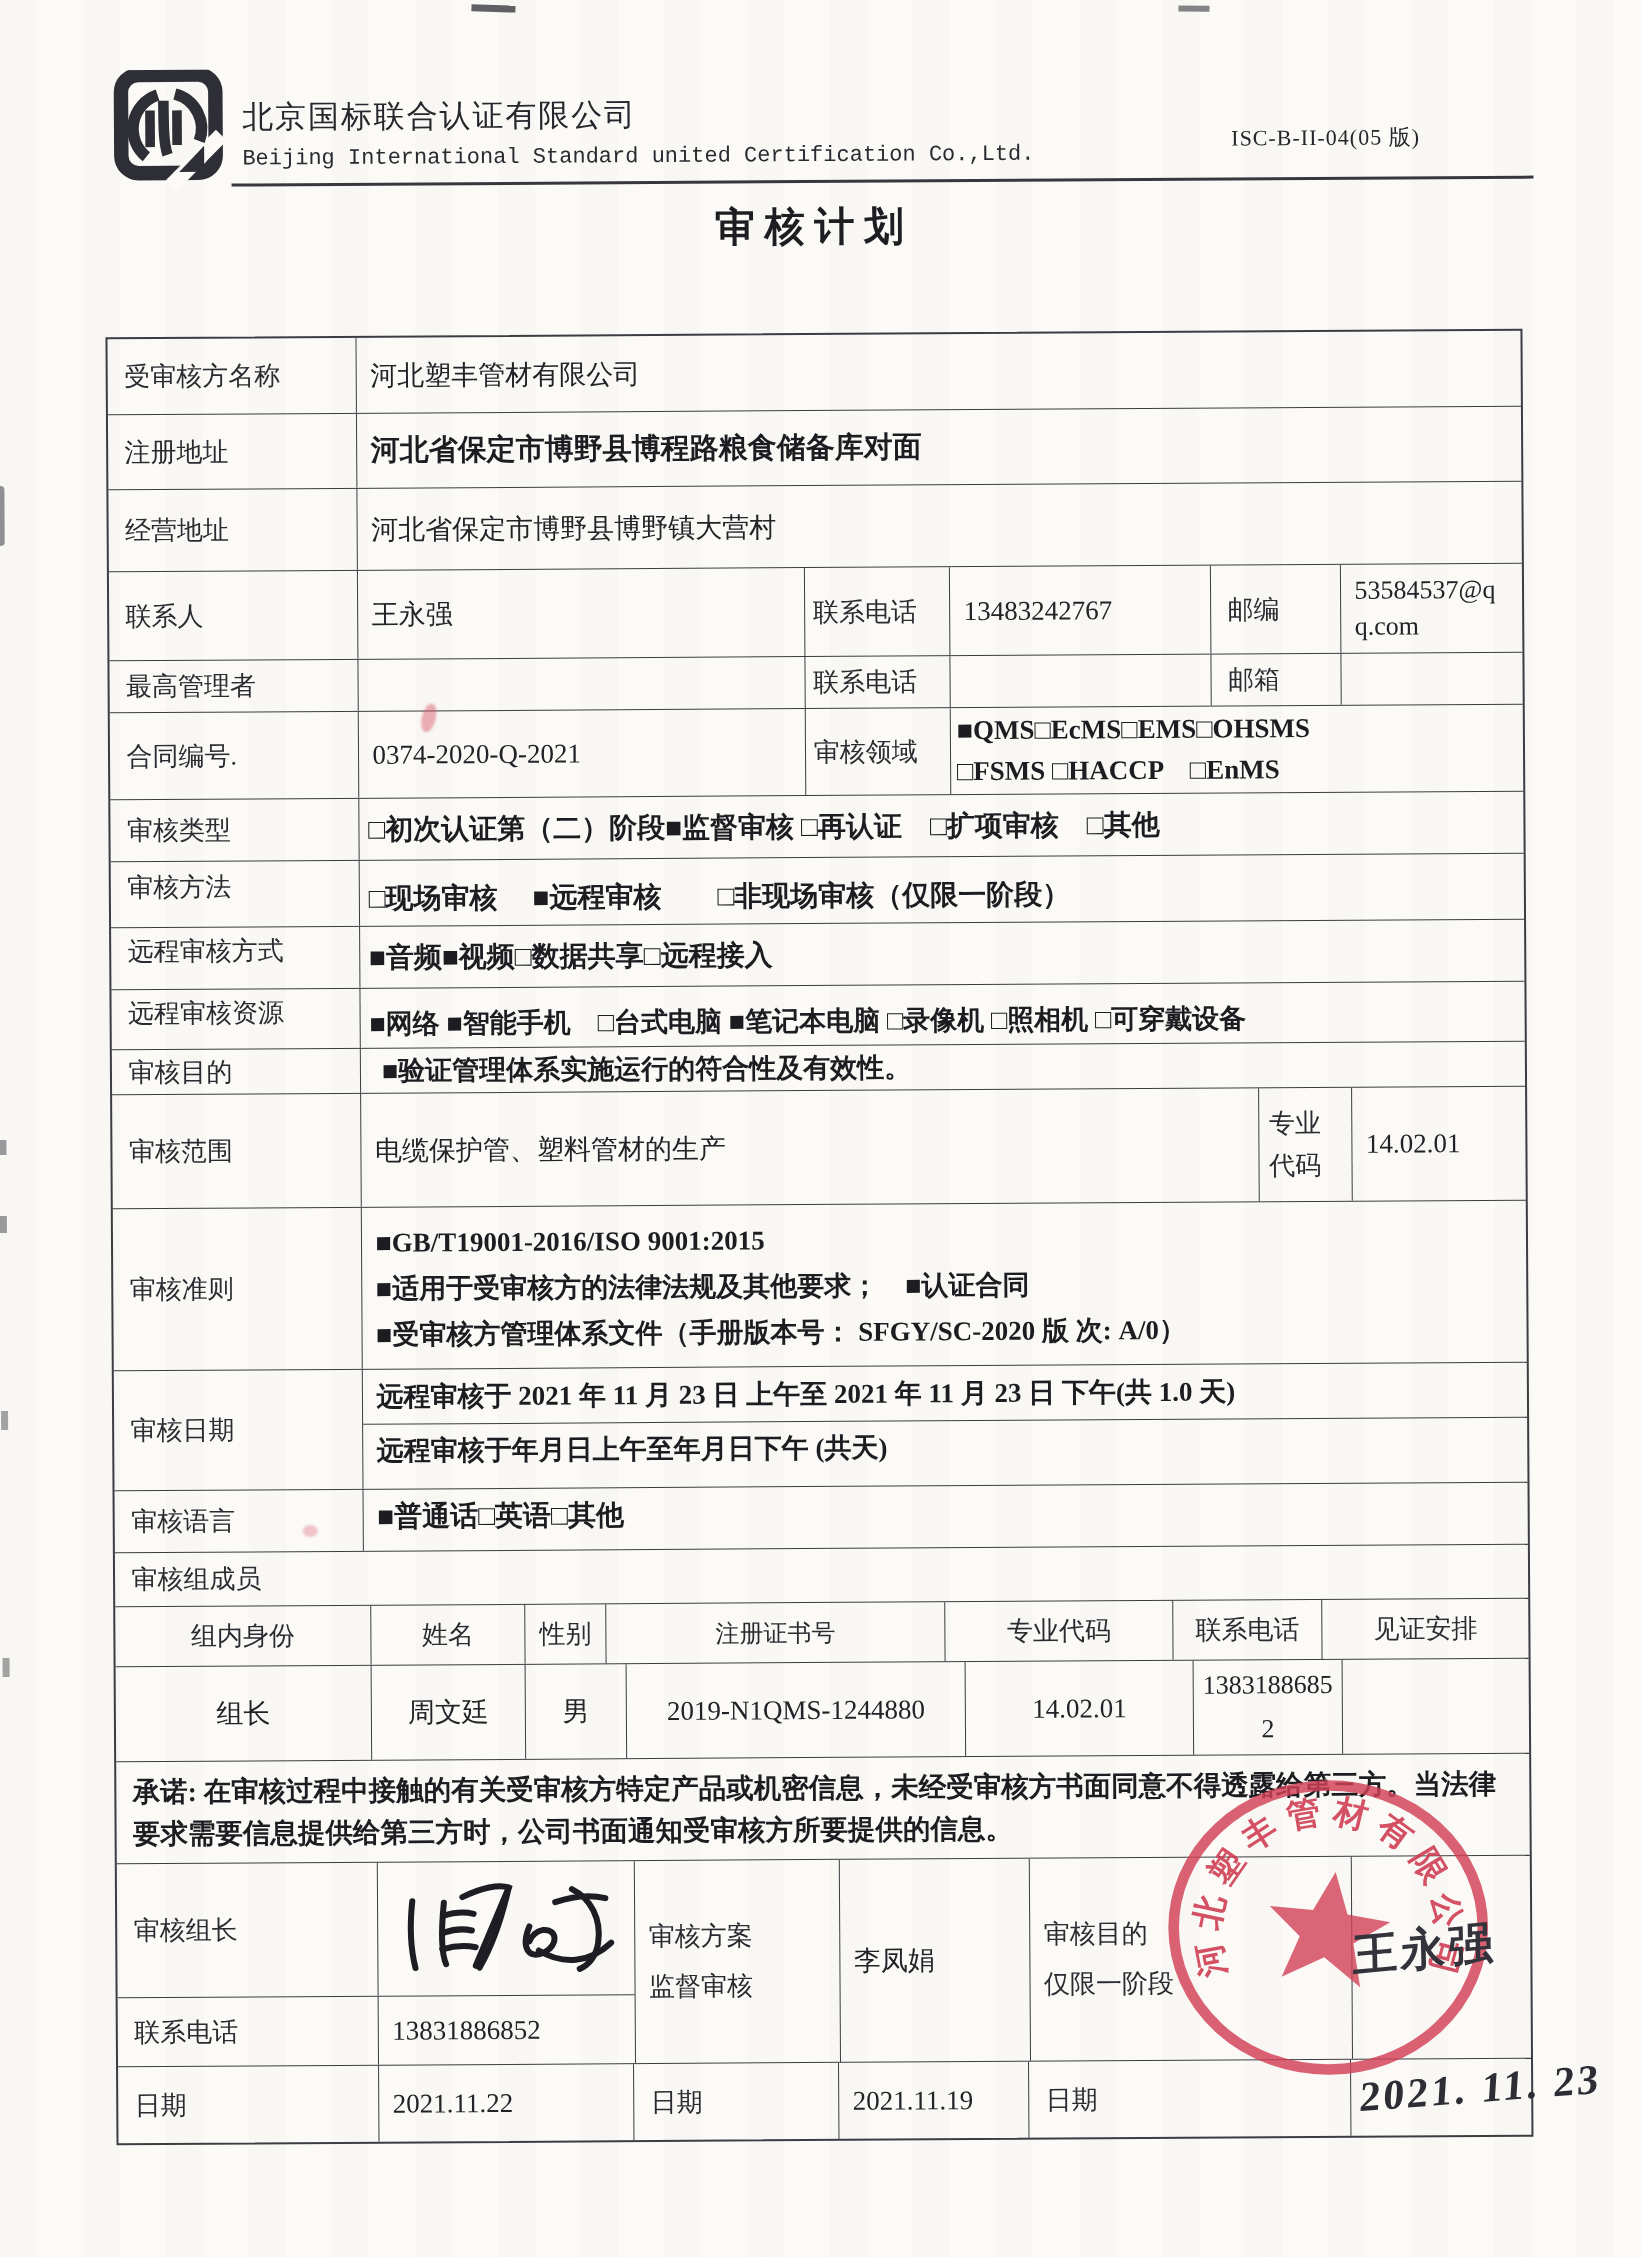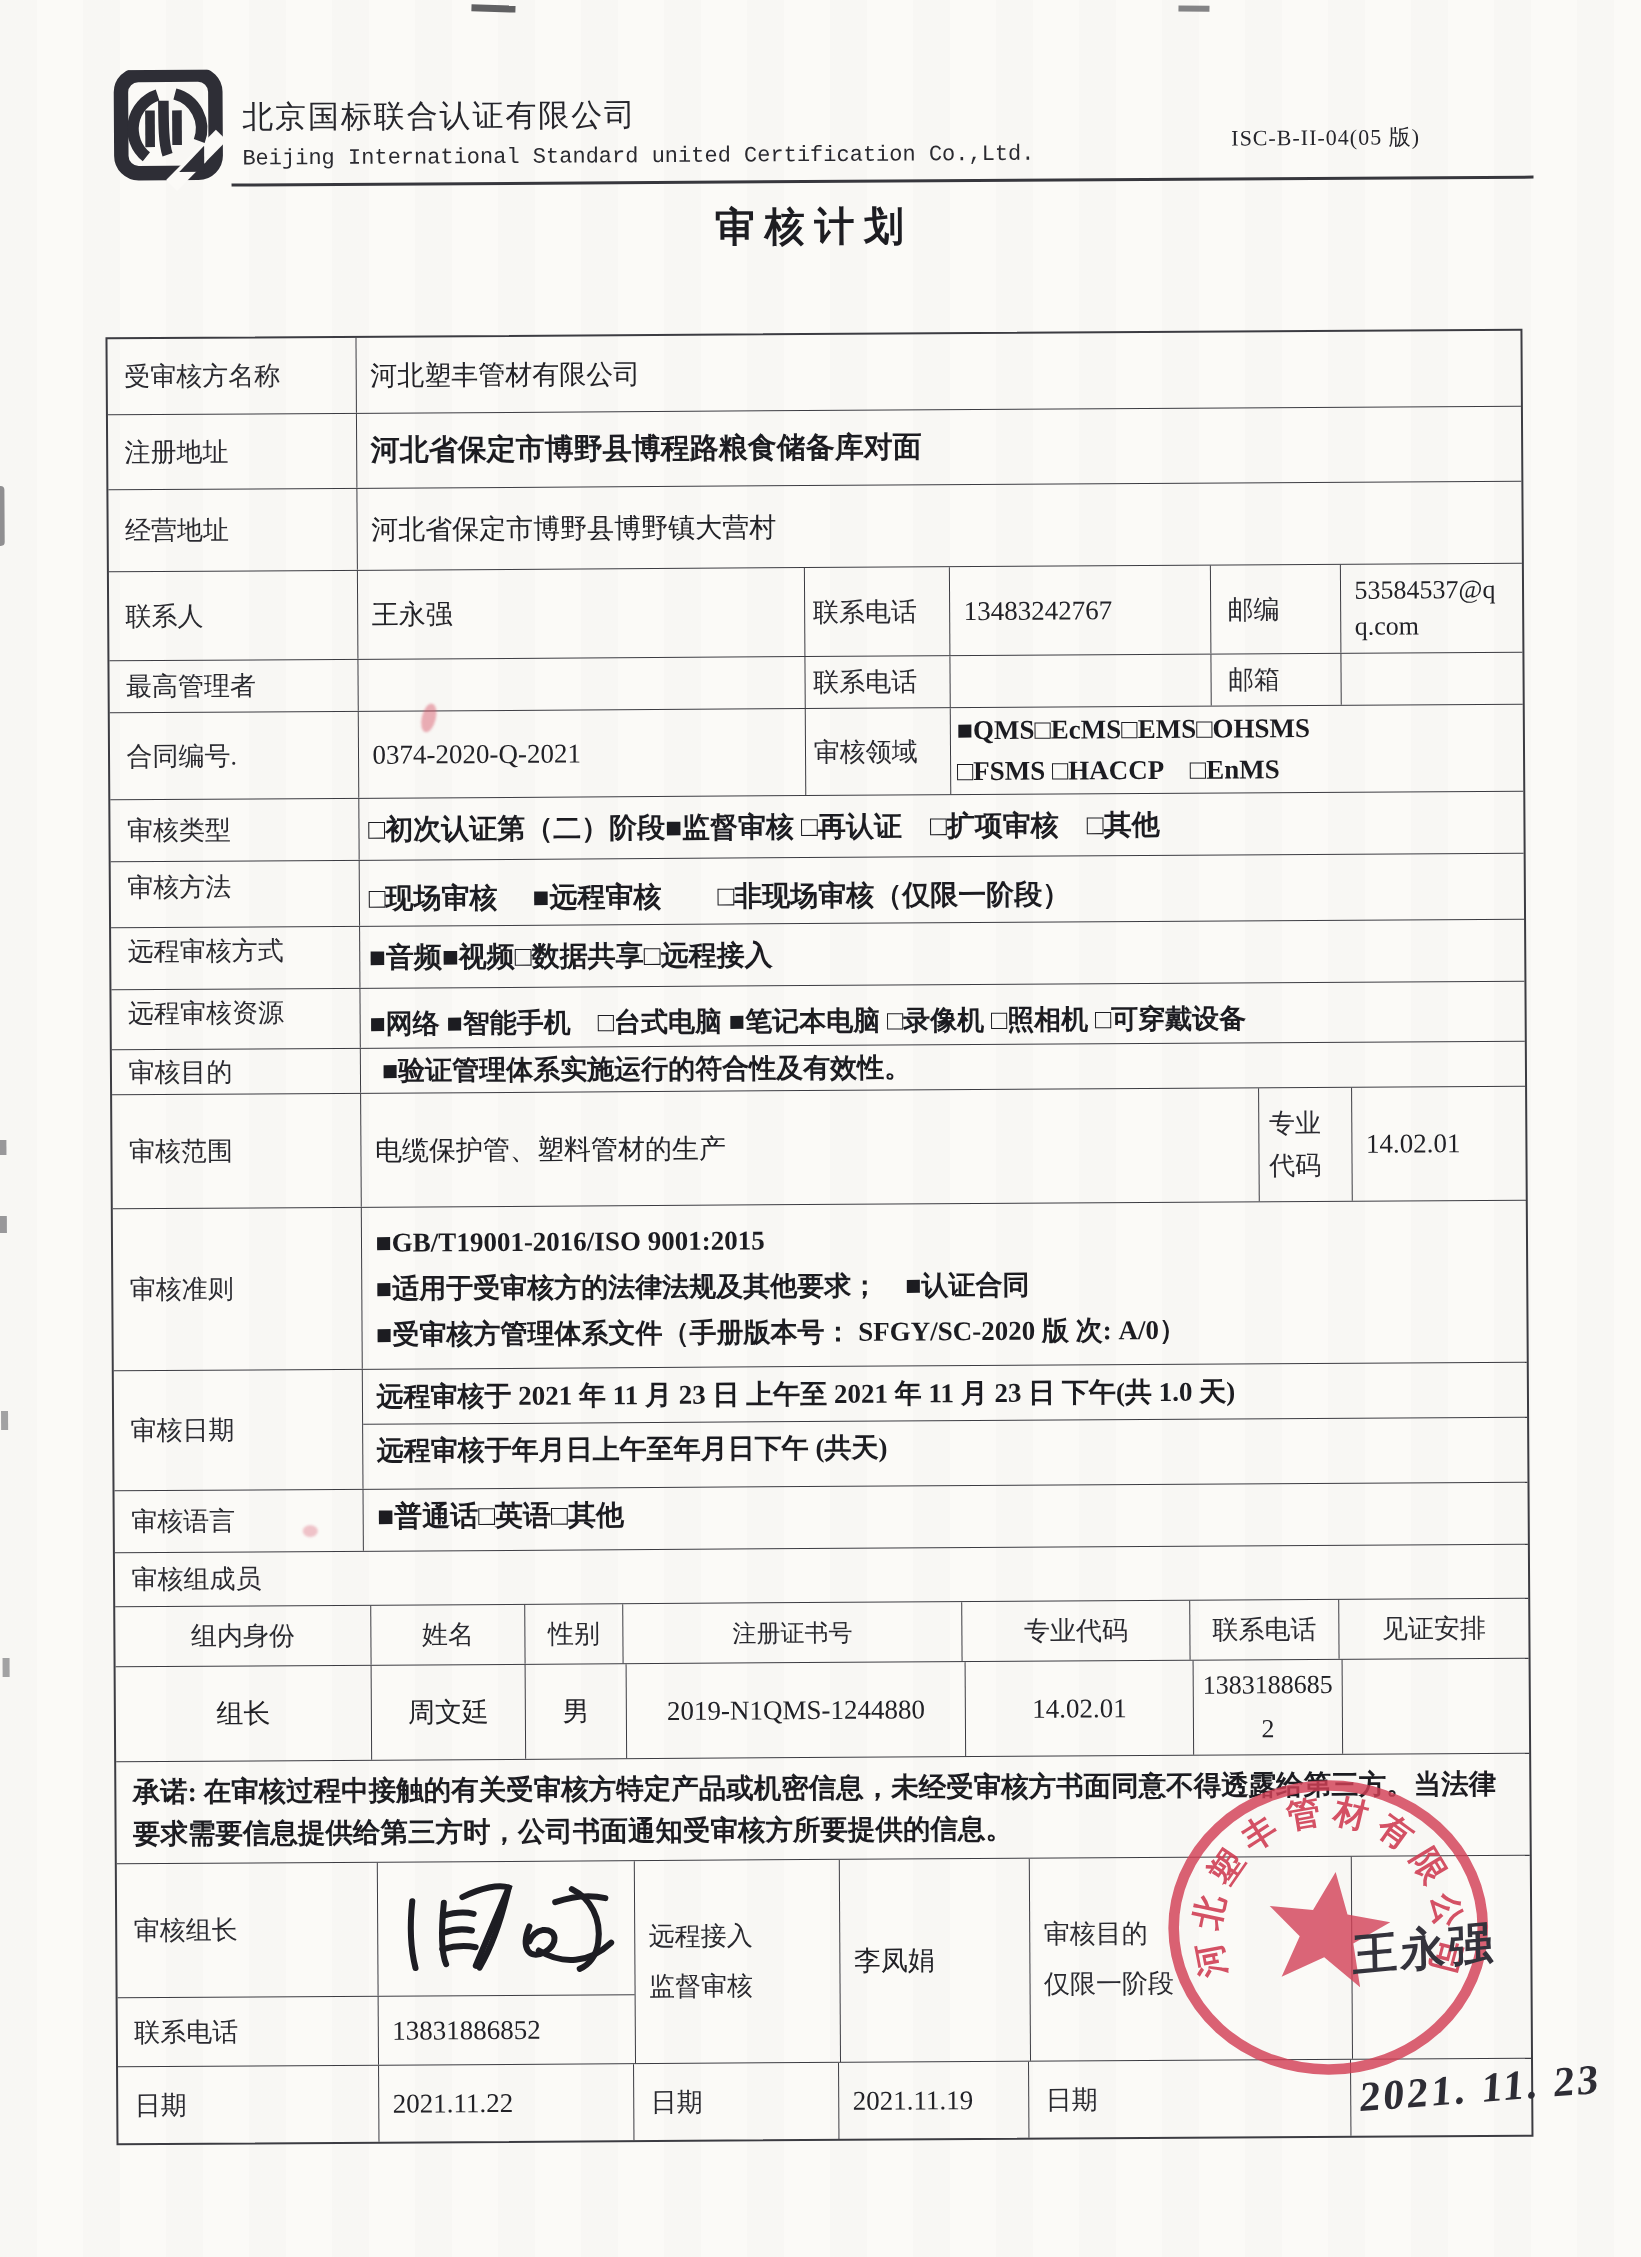--- a/index.html
+++ b/index.html
@@ -167,21 +167,21 @@
         <div class="c grow val b" style="font-size:28px;align-items:flex-start;padding-top:7.7px">■普通话□英语□其他</div>
       </div>
 
       <div class="r" style="height:54px">
         <div class="c nb grow lab">审核组成员</div>
       </div>
 
       <div class="r" style="height:60px">
         <div class="c nb lab ctr" style="width:255px">组内身份</div>
         <div class="c lab ctr" style="width:154px">姓名</div>
-        <div class="c lab ctr" style="width:98px">性别</div>
+        <div class="c lab ctr" style="width:81px">性别</div>
         <div class="c lab ctr" style="width:339px;font-size:24px">注册证书号</div>
         <div class="c lab ctr" style="width:228px">专业代码</div>
         <div class="c lab ctr" style="width:149px">联系电话</div>
         <div class="c grow lab ctr">见证安排</div>
       </div>
 
       <div class="r" style="height:95px">
         <div class="c nb val ctr" style="width:255px">组长</div>
         <div class="c val ctr" style="width:154px">周文廷</div>
         <div class="c val ctr" style="width:101px">男</div>
@@ -219,21 +219,21 @@
               </div>
             </div>
           </div>
           <div style="flex:1;display:flex;border-top:1.9px solid #3c3c42;box-sizing:border-box">
             <div class="c nb lab" style="width:260px">联系电话</div>
             <div class="c grow val">13831886852</div>
           </div>
         </div>
         <div class="c" style="width:205px">
           <div class="stack lab" style="line-height:50px;padding-left:0">
-            <span>远程接入</span>
+            <span>审核方案</span>
             <span>监督审核</span>
           </div>
         </div>
         <div class="c val" style="width:190px">李凤娟</div>
         <div class="c" style="width:322px">
           <div class="stack lab" style="line-height:50px;padding-left:0">
             <span>审核目的</span>
             <span>仅限一阶段</span>
           </div>
         </div>

